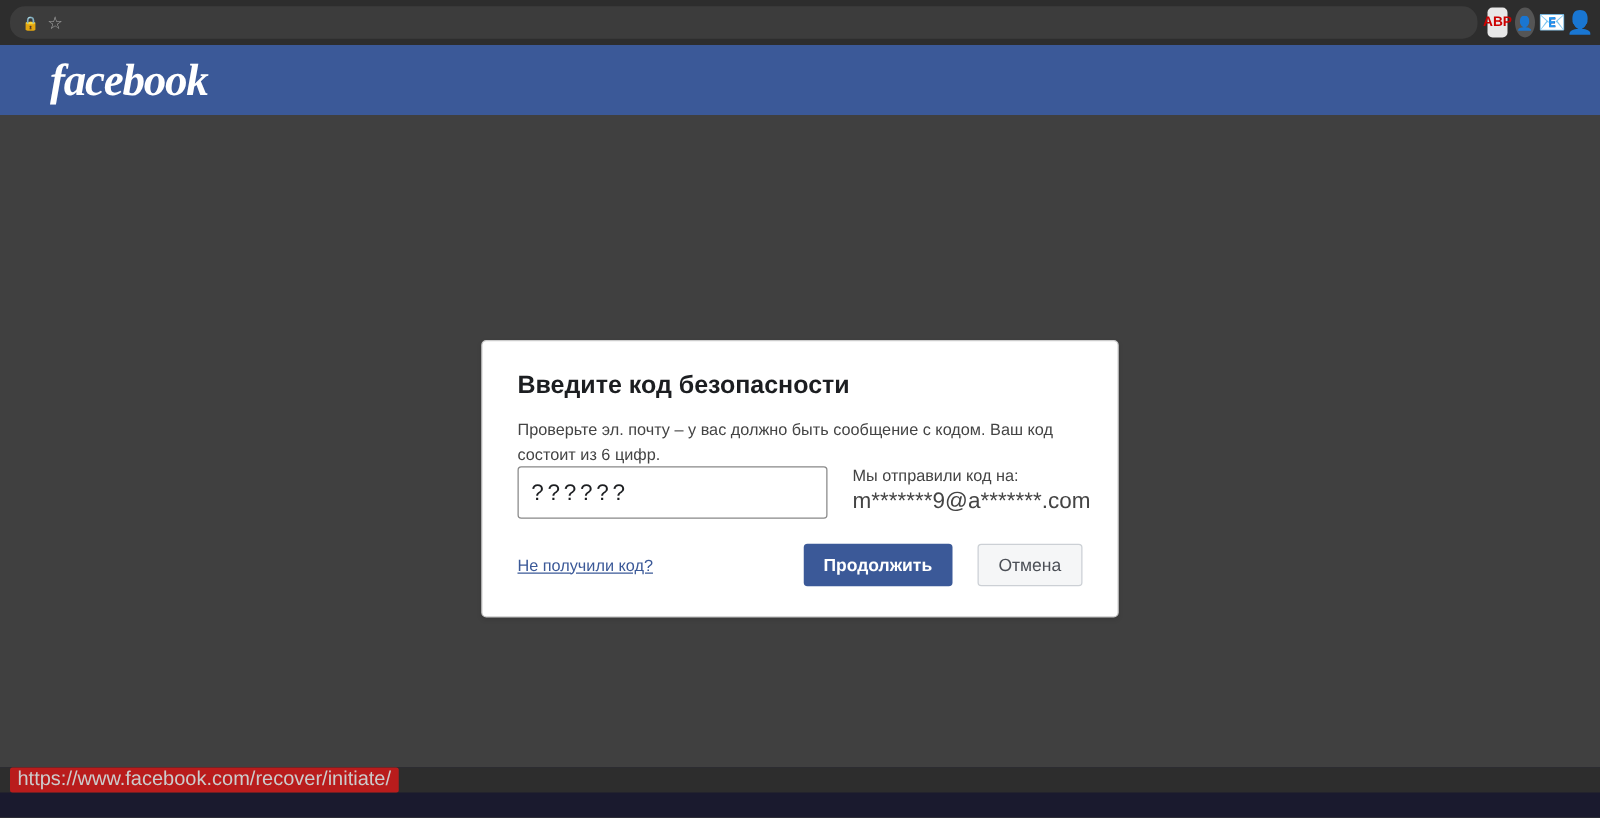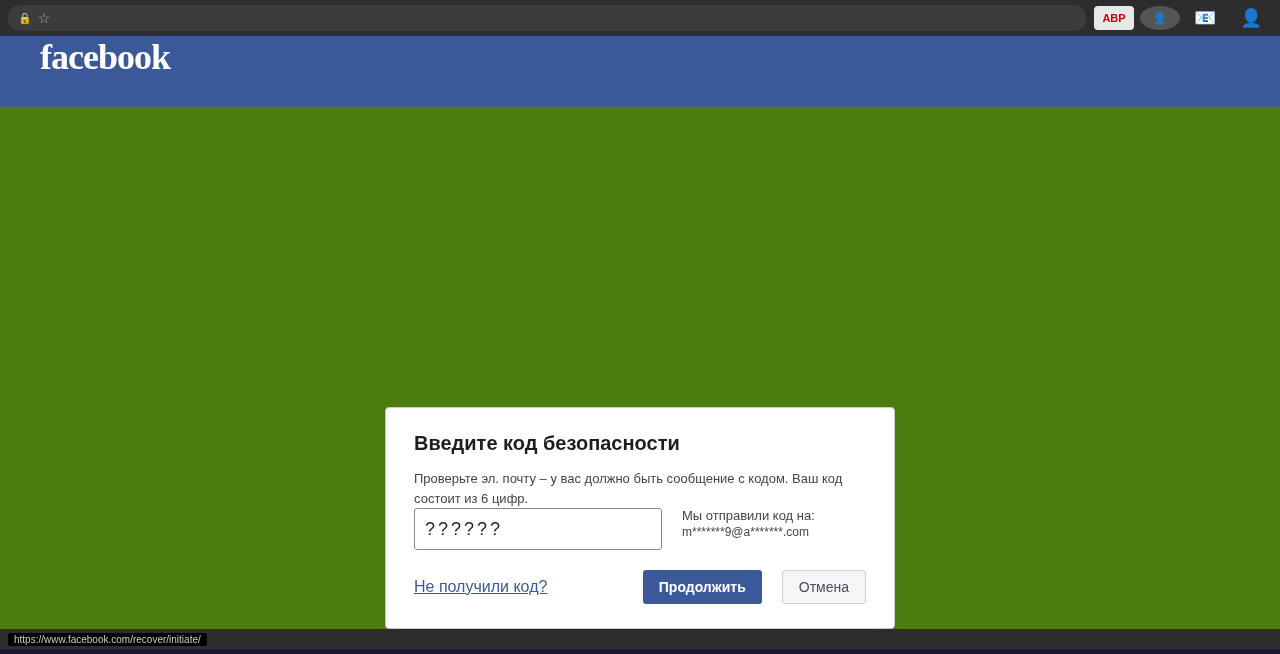--- a/index.html
+++ b/index.html
@@ -53,21 +53,21 @@
       font-size: 14px;
     }
 
     .browser-controls {
       display: flex;
       gap: 6px;
       align-items: center;
     }
 
     .browser-ext {
-      width: 40px;
+      width: 16px;
       height: 24px;
       border-radius: 4px;
       display: flex;
       align-items: center;
       justify-content: center;
       font-size: 11px;
       font-weight: bold;
     }
 
     .ext-abp {
@@ -77,40 +77,41 @@
 
     .ext-user {
       background: #555;
       color: #fff;
       border-radius: 50%;
     }
 
     
     .fb-header {
       background: #3b5998;
-      height: 71px;
-      display: flex;
-      align-items: flex-start;
+      height: 56px;
+      display: flex;
+      align-items: center;
       padding: 0 40px;
+      font-style: italic;
     }
 
     .fb-logo {
       color: white;
       font-size: 36px;
       font-weight: bold;
       font-family: Georgia, 'Times New Roman', serif;
       letter-spacing: -1px;
     }
 
     
     .page-body {
-      background: #4d7c0f;
+      background: #404040;
       height: calc(654px - 36px - 76px - 20px);
       display: flex;
-      align-items: flex-end;
+      align-items: center;
       justify-content: center;
       padding-top: 60px;
     }
 
     
     .dialog-card {
       background: white;
       border: 1px solid #ccc;
       border-radius: 4px;
       padding: 24px 28px;
@@ -156,33 +157,33 @@
       gap: 2px;
     }
 
     .sent-to-label {
       font-size: 13px;
       color: #444;
       font-weight: normal;
     }
 
     .sent-to-email {
-      font-size: 12px;
+      font-size: 18px;
       color: #444;
     }
 
     .dialog-footer {
       display: flex;
       align-items: center;
       justify-content: space-between;
     }
 
     .no-code-link {
       color: #3b5998;
-      font-size: 16px;
+      font-size: 13px;
       text-decoration: underline;
       cursor: pointer;
     }
 
     .footer-buttons {
       display: flex;
       gap: 20px;
     }
 
     .btn-continue {
@@ -210,22 +211,22 @@
     .status-bar {
       background: #2d2d2d;
       height: 20px;
       display: flex;
       align-items: center;
       padding: 0 8px;
     }
 
     .status-url {
       color: #ccc;
-      font-size: 10px;
-      background: #000000;
+      font-size: 16px;
+      background: #b91c1c;
       padding: 1px 6px;
       border-radius: 2px;
     }
   </style>
 </head>
 <body>
 
 <div class="browser-chrome">
   <div class="address-bar-container">
     <span class="lock-icon">🔒</span>

